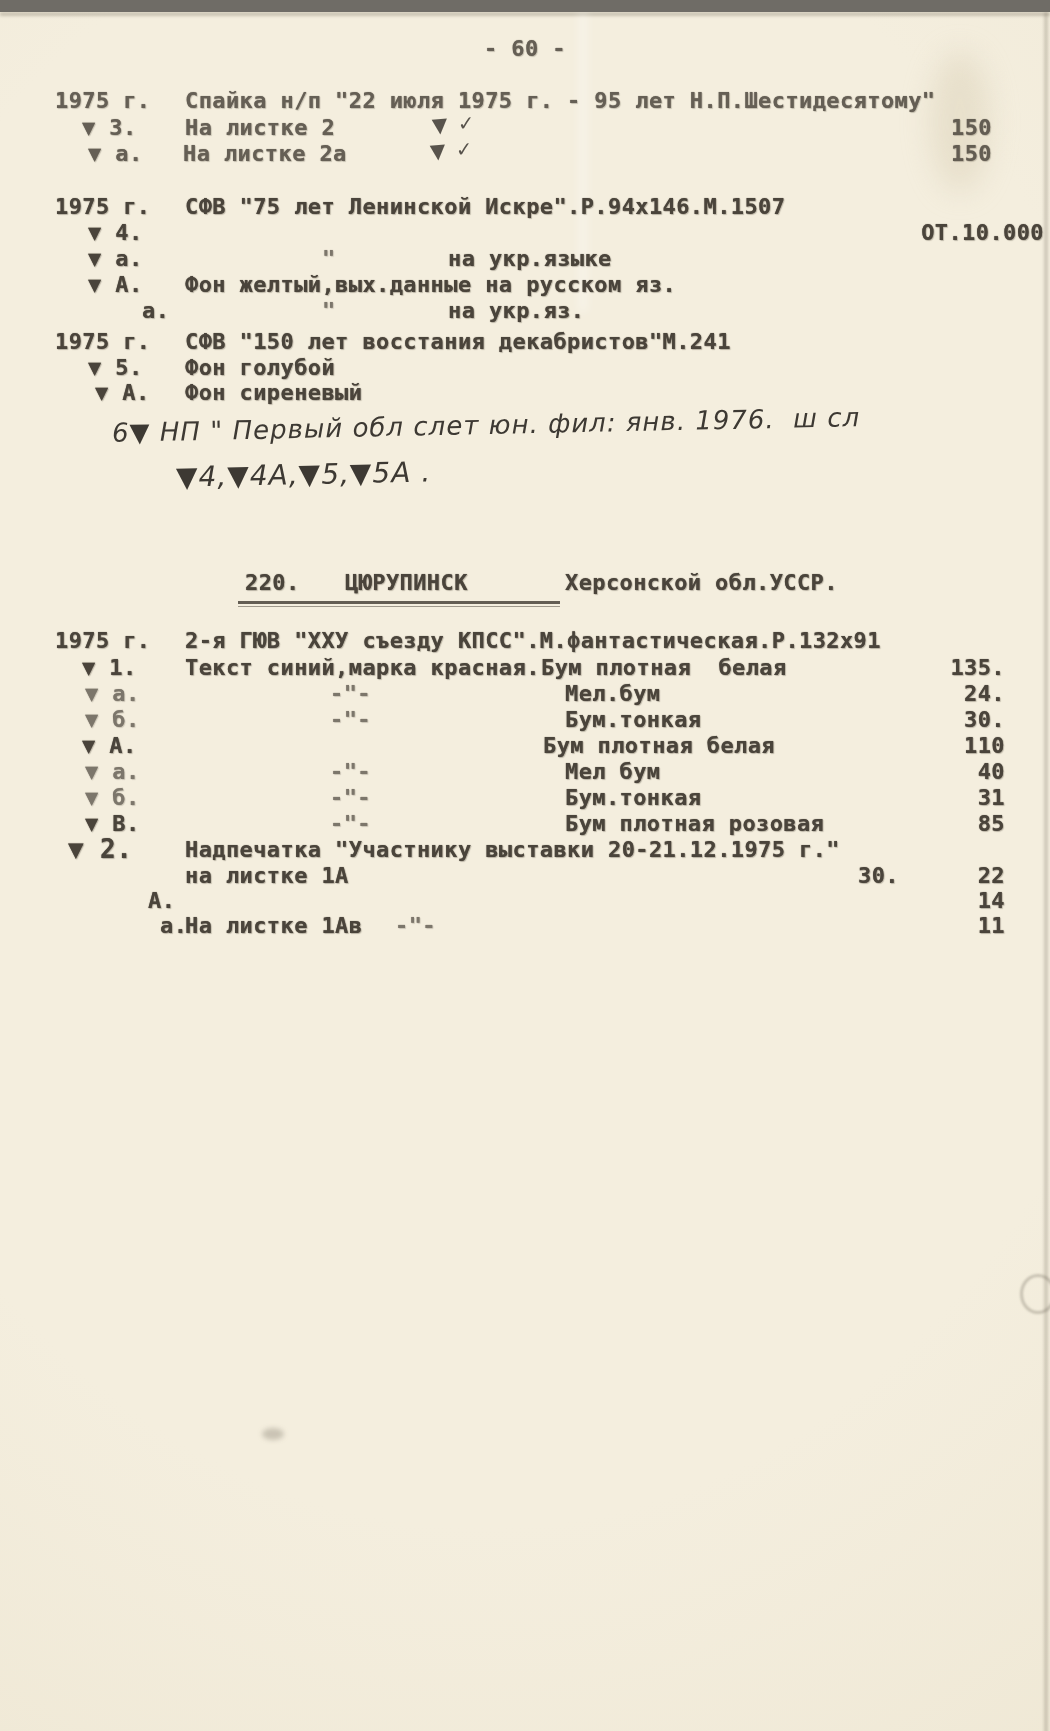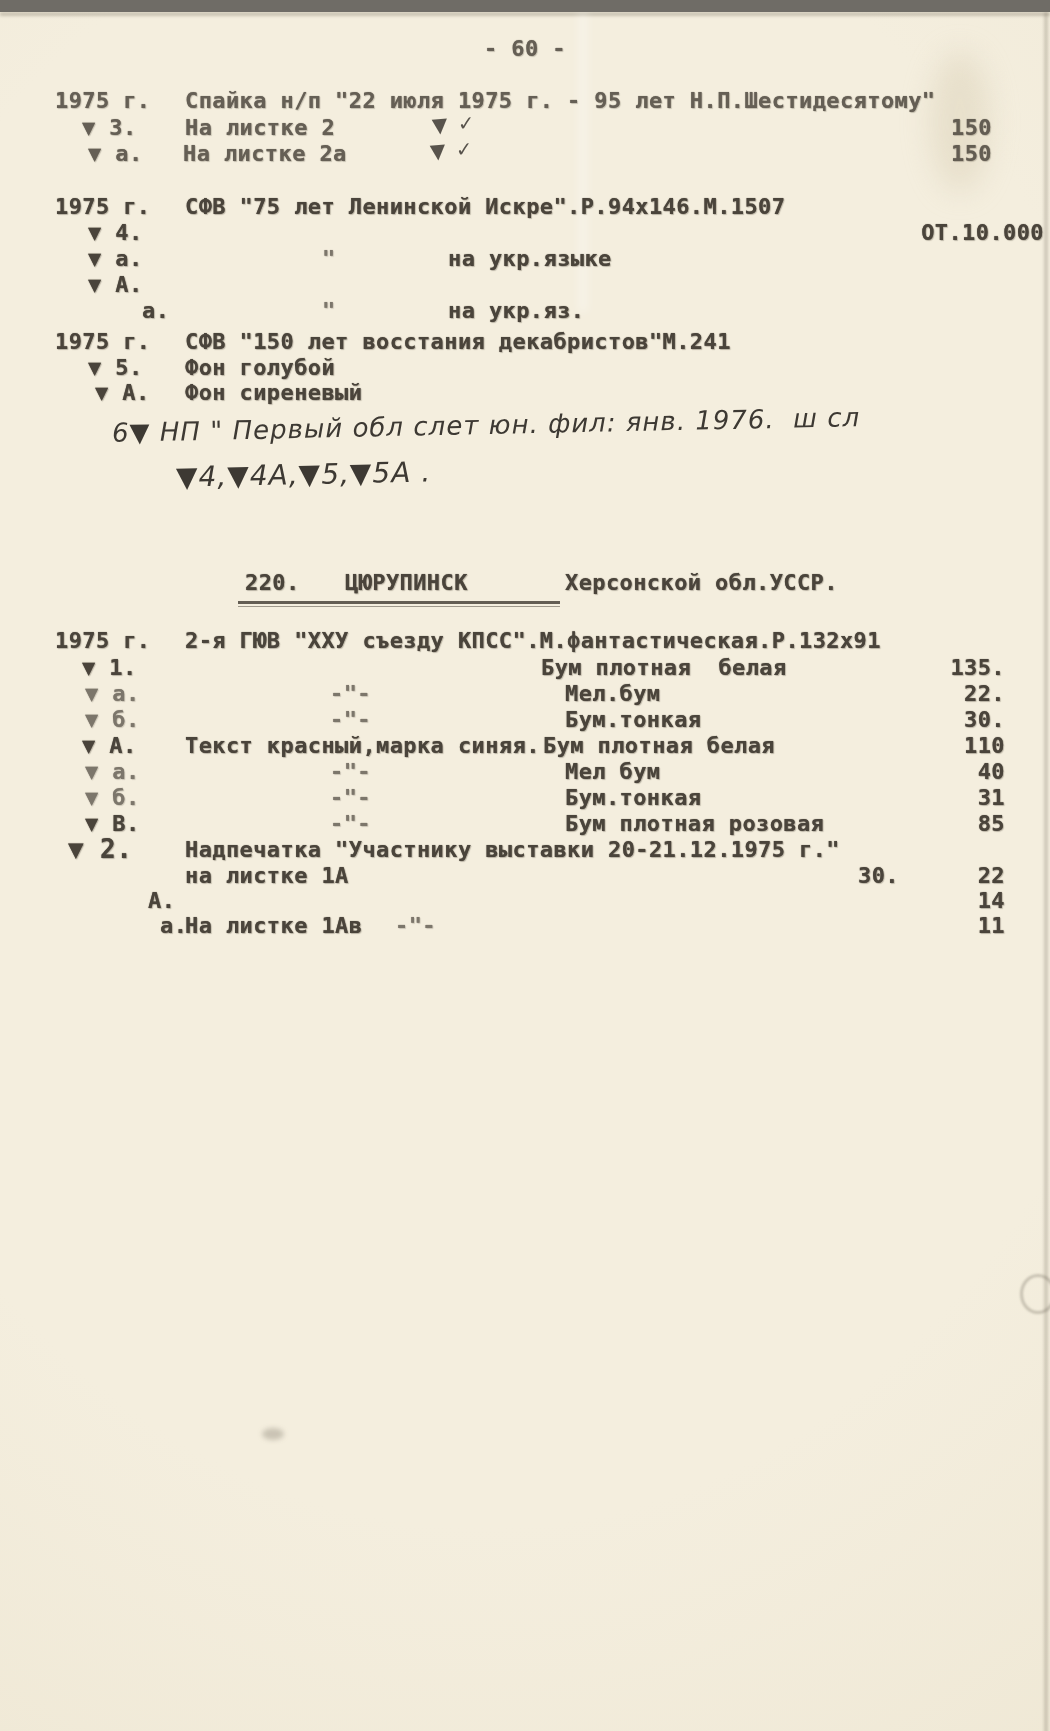--- a/index.html
+++ b/index.html
@@ -74,20 +74,21 @@
   <div class="t" style="top:182px;left:185px">СФВ "75 лет Ленинской Искре".Р.94х146.М.1507</div>
 
   <div class="t" style="top:208px;left:88px">▼ 4.</div>
   <div class="t right" style="top:208px;right:6px">ОТ.10.000</div>
 
   <div class="t" style="top:234px;left:88px">▼ а.</div>
   <div class="t fainter" style="top:234px;left:322px">"</div>
   <div class="t" style="top:234px;left:448px">на укр.языке</div>
 
   <div class="t" style="top:260px;left:88px">▼ А.</div>
+  <div class="t" style="top:260px;left:185px">Фон желтый,вых.данные на русском яз.</div>
 
   <div class="t" style="top:286px;left:142px">а.</div>
   <div class="t fainter" style="top:286px;left:322px">"</div>
   <div class="t" style="top:286px;left:448px">на укр.яз.</div>
 
   <div class="t" style="top:317px;left:55px">1975 г.</div>
   <div class="t" style="top:317px;left:185px">СФВ "150 лет восстания декабристов"М.241</div>
 
   <div class="t" style="top:343px;left:88px">▼ 5.</div>
   <div class="t" style="top:343px;left:185px">Фон голубой</div>
@@ -101,35 +102,35 @@
   <div class="t" style="top:558px;left:245px">220.</div>
   <div class="t" style="top:558px;left:345px">ЦЮРУПИНСК</div>
   <div class="t" style="top:558px;left:565px">Херсонской обл.УССР.</div>
   <div class="rule" style="top:589px;left:238px;width:322px;height:3px;opacity:.85"></div>
   <div class="rule" style="top:594px;left:238px;width:322px;height:1px;opacity:.5"></div>
 
   <div class="t" style="top:616px;left:55px">1975 г.</div>
   <div class="t" style="top:616px;left:185px">2-я ГЮВ "ХХУ съезду КПСС".М.фантастическая.Р.132х91</div>
 
   <div class="t" style="top:643px;left:82px">▼ 1.</div>
+  <div class="t" style="top:643px;left:185px">Текст синий,марка красная.</div>
   <div class="t" style="top:643px;left:541px">Бум плотная  белая</div>
   <div class="t right" style="top:643px;right:45px">135.</div>
 
   <div class="t fainter" style="top:669px;left:85px">▼ а.</div>
   <div class="t fainter" style="top:669px;left:330px">-"-</div>
   <div class="t" style="top:669px;left:565px">Мел.бум</div>
-  <div class="t right" style="top:669px;right:45px">22.</div>
+  <div class="t right" style="top:669px;right:45px">24.</div>
 
   <div class="t fainter" style="top:695px;left:85px">▼ б.</div>
   <div class="t fainter" style="top:695px;left:330px">-"-</div>
   <div class="t" style="top:695px;left:565px">Бум.тонкая</div>
   <div class="t right" style="top:695px;right:45px">30.</div>
 
   <div class="t" style="top:721px;left:82px">▼ А.</div>
-  <div class="t" style="top:721px;left:185px">Текст красный,марка синяя.</div>
   <div class="t" style="top:721px;left:543px">Бум плотная белая</div>
   <div class="t right" style="top:721px;right:45px">110</div>
 
   <div class="t fainter" style="top:747px;left:85px">▼ а.</div>
   <div class="t fainter" style="top:747px;left:330px">-"-</div>
   <div class="t" style="top:747px;left:565px">Мел бум</div>
   <div class="t right" style="top:747px;right:45px">40</div>
 
   <div class="t fainter" style="top:773px;left:85px">▼ б.</div>
   <div class="t fainter" style="top:773px;left:330px">-"-</div>

